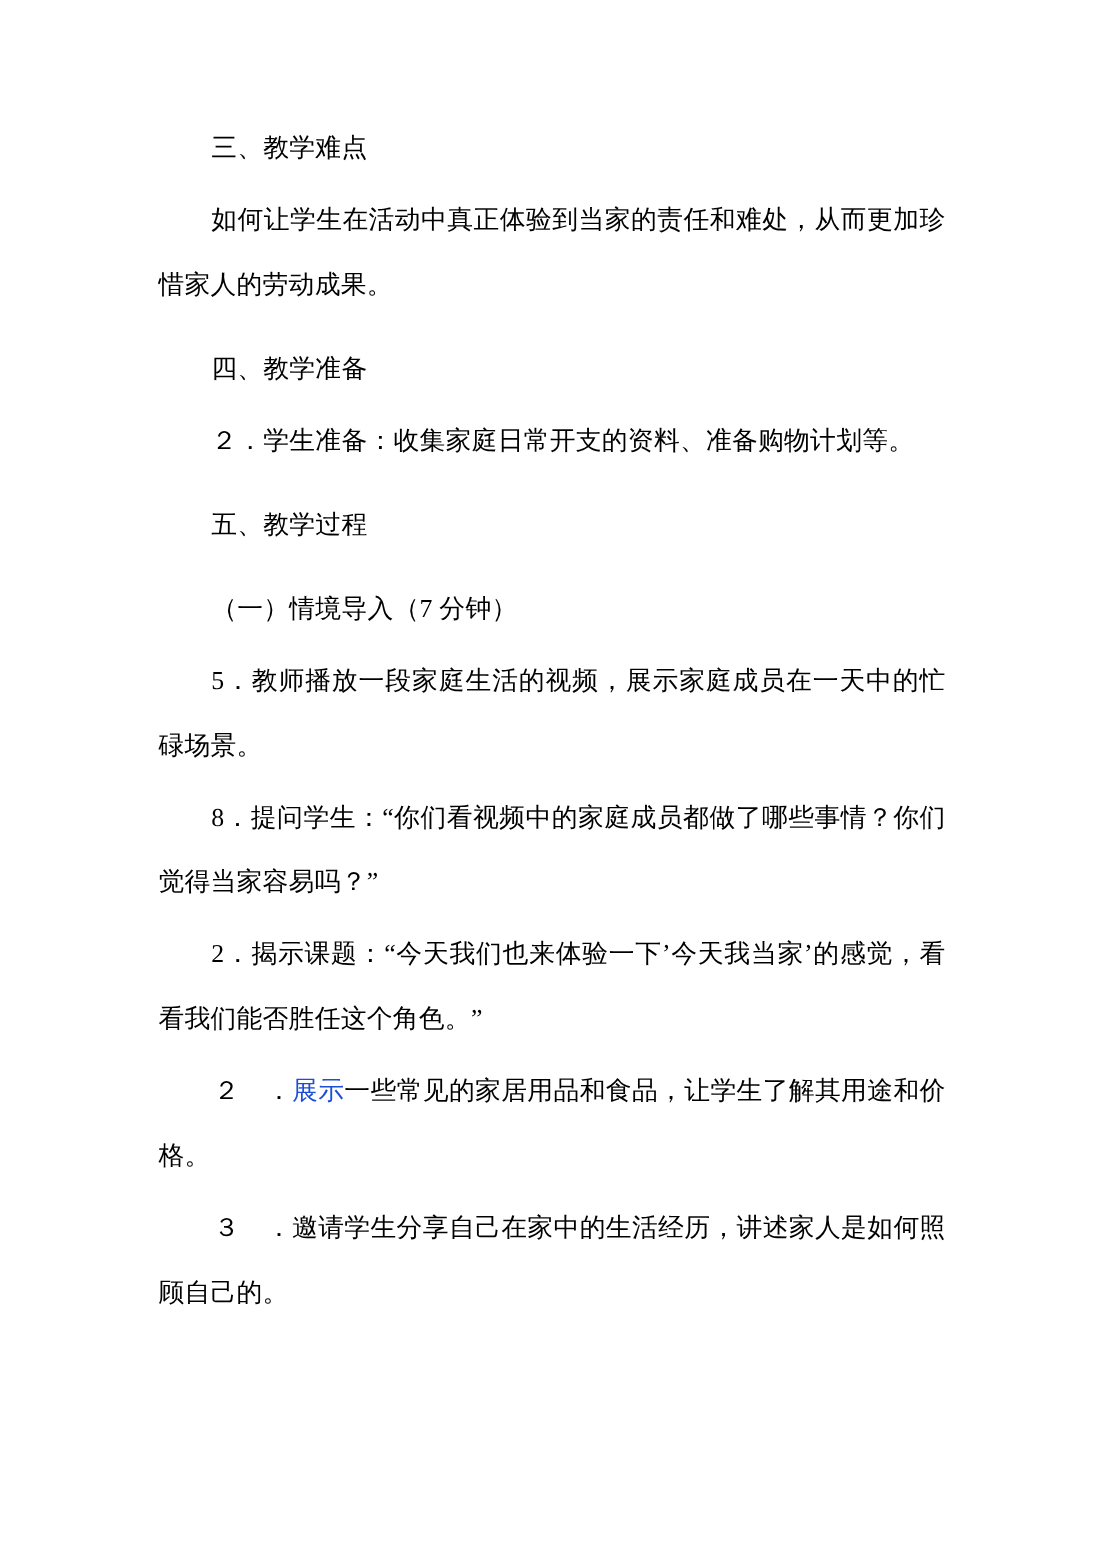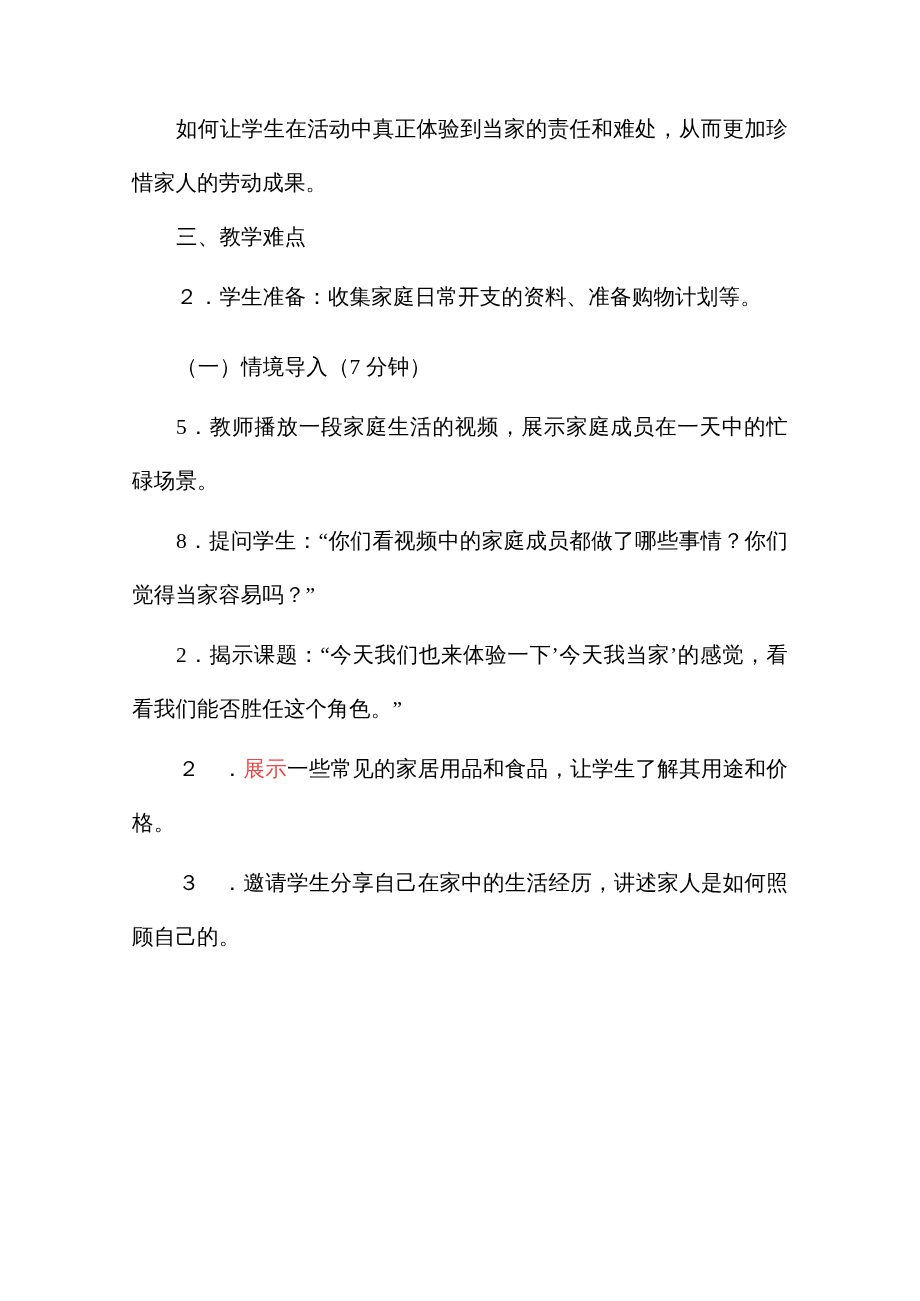--- a/index.html
+++ b/index.html
@@ -49,37 +49,39 @@
   .blue-run {
     color: #2e74b5;
   }
 </style>
 </head>
 <body>
 
 <div class="page">
   <div class="doc-body">
 
+    <p class="para indent-1">三、教学难点</p>
+
     <p class="para indent-1 gap-small">如何让学生在活动中真正体验到当家的责任和难处，从而更加珍惜家人的劳动成果。</p>
 
-    <p class="para indent-1">三、教学难点</p>
-
+    <p class="para indent-1 gap-top">四、教学准备</p>
 
 
     <p class="para indent-1 gap-small">２．学生准备：收集家庭日常开支的资料、准备购物计划等。</p>
 
+    <p class="para indent-1 gap-top">五、教学过程</p>
 
     <p class="para indent-1 gap-top">（一）情境导入（7 分钟）</p>
 
     <p class="para indent-1 gap-small">5．教师播放一段家庭生活的视频，展示家庭成员在一天中的忙碌场景。</p>
 
     <p class="para indent-1 gap-small">8．提问学生：“你们看视频中的家庭成员都做了哪些事情？你们觉得当家容易吗？”</p>
 
     <p class="para indent-1 gap-small">2．揭示课题：“今天我们也来体验一下’今天我当家’的感觉，看看我们能否胜任这个角色。”</p>
 
 
 
-    <p class="para indent-2 gap-small"><span>２　．</span><span class="blue-run" style="color: #ef4444;">展示</span><span>一些常见的家居用品和食品，让学生了解其用途和价格。</span></p>
+    <p class="para indent-2 gap-small"><span>２　．</span><span class="blue-run" style="color: #1d4ed8;">展示</span><span>一些常见的家居用品和食品，让学生了解其用途和价格。</span></p>
 
     <p class="para indent-2 gap-small">３　．邀请学生分享自己在家中的生活经历，讲述家人是如何照顾自己的。</p>
 
   </div>
 </div>
 
 </body></html>

